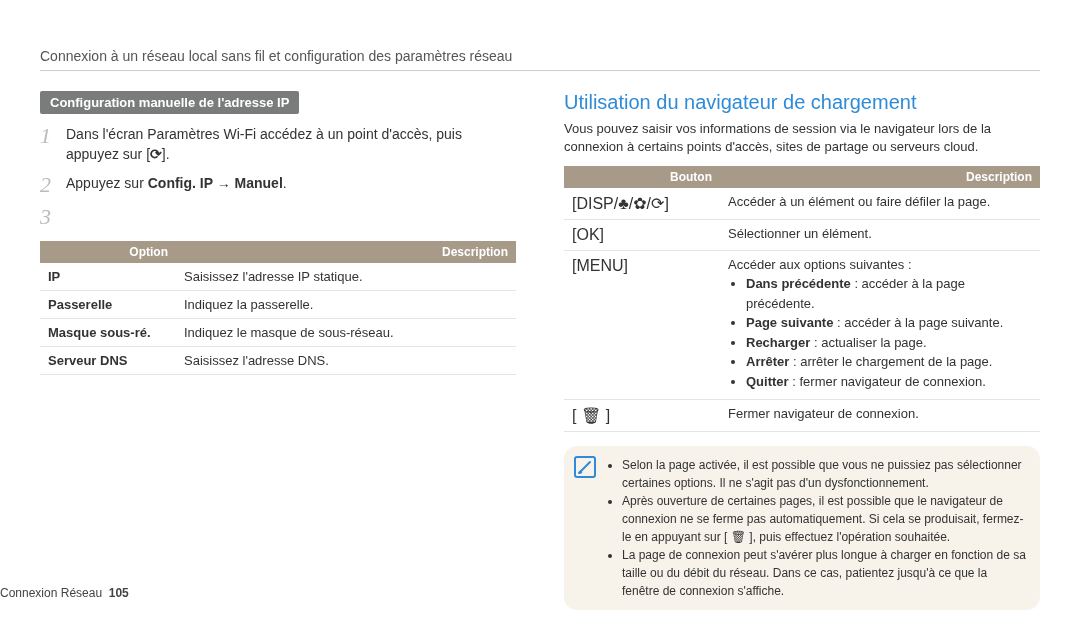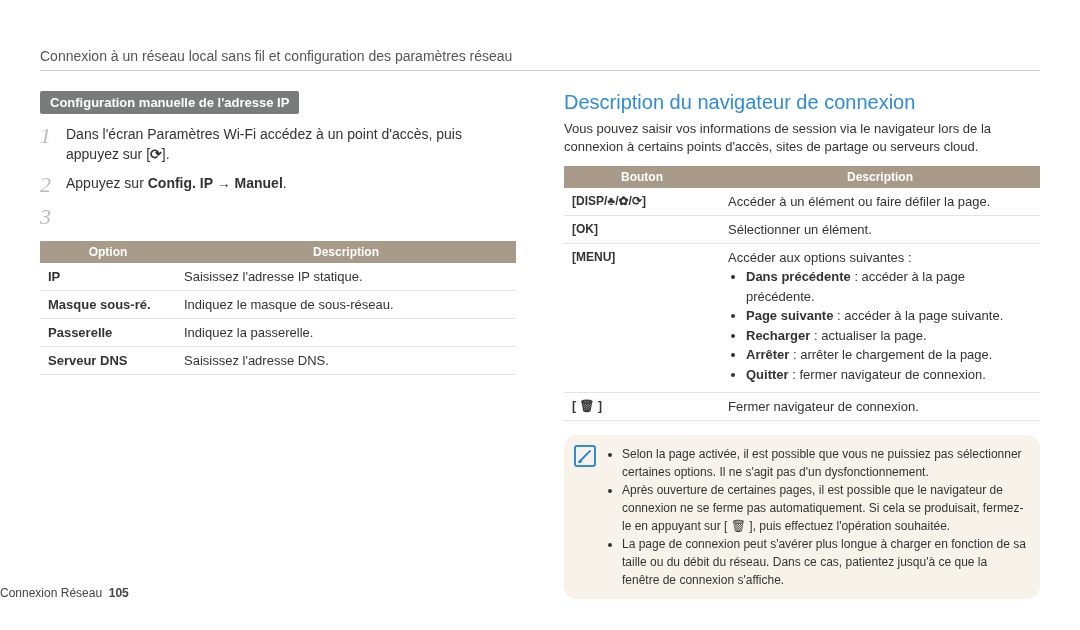--- a/index.html
+++ b/index.html
@@ -66,40 +66,40 @@
     flex: 0 0 26px;
     line-height: 1.1;
   }
   .step-text { }
   table.opt {
     width: 100%;
     border-collapse: collapse;
     font-size: 13px;
   }
   table.opt th {
-    text-align: center;
+    text-align: right;
     background: #a79a88;
     color: #fff;
     font-weight: 600;
     padding: 4px 8px;
     font-size: 12px;
   }
   table.opt td {
     padding: 6px 8px;
     border-bottom: 1px solid #e6e4e0;
     vertical-align: top;
   }
   table.opt td:first-child {
     font-weight: 600;
     width: 120px;
   }
   table.bt td:first-child {
-    font-weight: 700;
+    font-weight: 400;
     width: 140px;
-    font-size: 12px;
+    font-size: 16px;
   }
   h2.blue {
     color: #2f8bd8;
     font-weight: 400;
     font-size: 20px;
     margin: 0 0 6px 0;
   }
   .intro {
     font-size: 13px;
     line-height: 1.4;
@@ -190,39 +190,39 @@
             <th>Option</th>
             <th>Description</th>
           </tr>
         </thead>
         <tbody>
           <tr>
               <td>IP</td>
               <td>Saisissez l'adresse IP statique.</td>
             </tr>
           <tr>
+              <td>Passerelle</td>
+              <td>Indiquez la passerelle.</td>
+            </tr>
+          <tr>
               <td>Masque sous-ré.</td>
               <td>Indiquez le masque de sous-réseau.</td>
             </tr>
           <tr>
-              <td>Passerelle</td>
-              <td>Indiquez la passerelle.</td>
-            </tr>
-          <tr>
               <td>Serveur DNS</td>
               <td>Saisissez l'adresse DNS.</td>
             </tr>
         </tbody>
       </table>
 
     </div>
 
     <div class="col">
 
-      <h2 class="blue">Description du navigateur de connexion</h2>
+      <h2 class="blue">Utilisation du navigateur de chargement</h2>
       <div class="intro">Vous pouvez saisir vos informations de session via le navigateur lors de la connexion à certains points d'accès, sites de partage ou serveurs cloud.</div>
 
       <table class="opt bt">
         <thead>
           <tr>
             <th>Bouton</th>
             <th>Description</th>
           </tr>
         </thead>
         <tbody>

